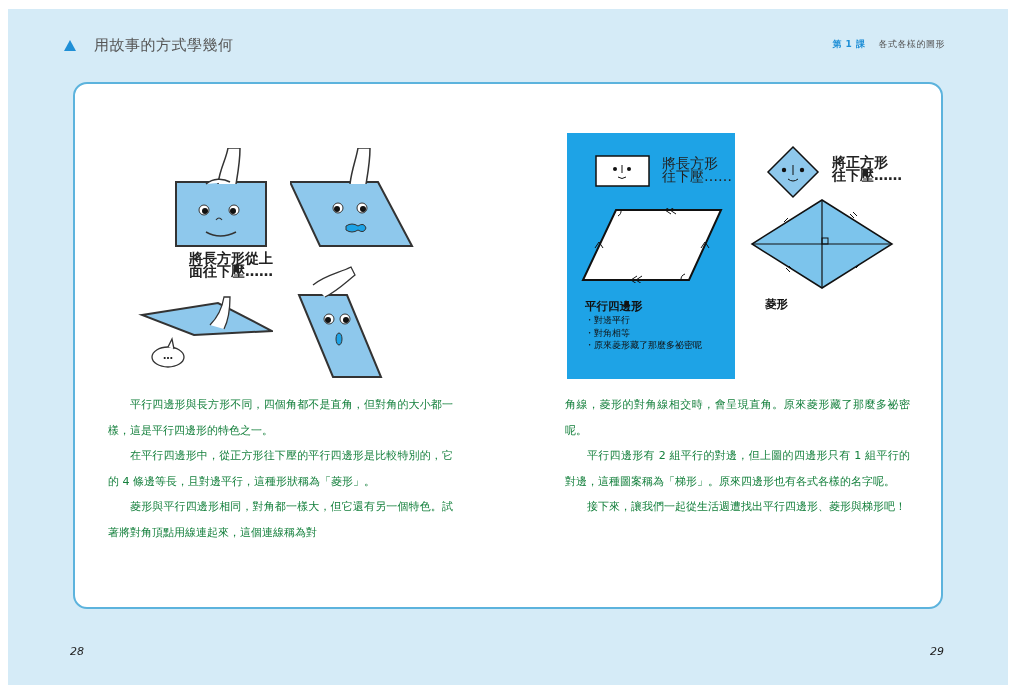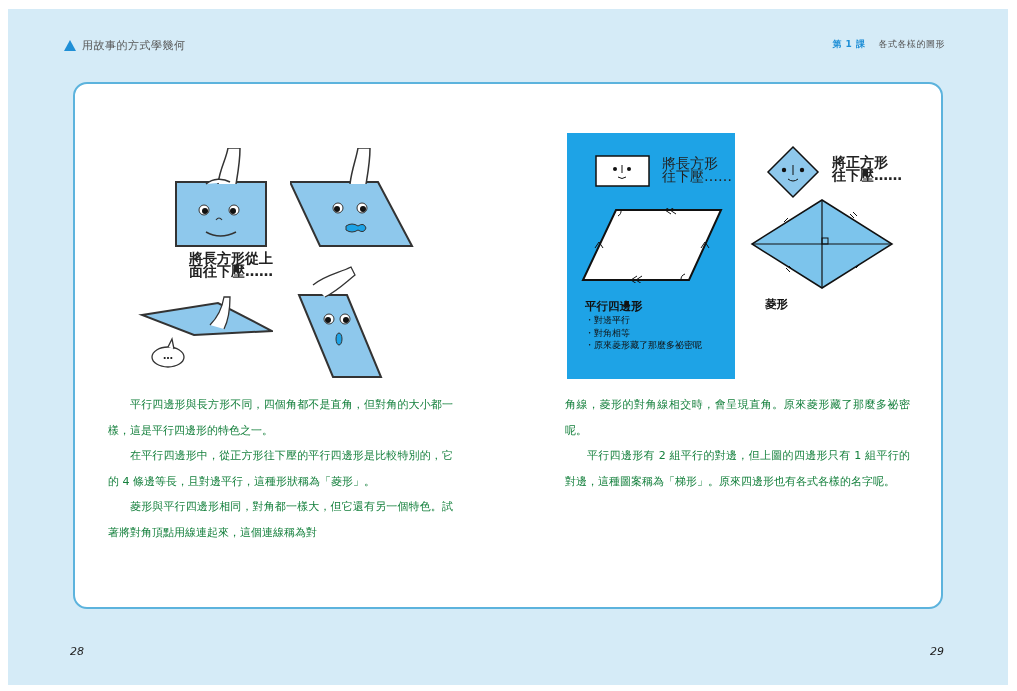--- a/index.html
+++ b/index.html
@@ -5,22 +5,22 @@
     * { box-sizing: border-box; margin: 0; padding: 0; }
     html, body { width: 1017px; height: 691px; background: #ffffff; overflow: hidden; }
     body { font-family: "DejaVu Sans", "Liberation Sans", sans-serif; position: relative; }
 
     .spread {
       position: absolute; left: 8px; top: 9px; width: 1000px; height: 676px;
       background: #d5ebf7;
     }
     .running-head-left {
       position: absolute; left: 64px; top: 38px; height: 14px;
-      display: flex; align-items: center; gap: 6px;
-      font-size: 11px; color: #555; letter-spacing: 0.5px;
+      display: flex; align-items: center; gap: 18px;
+      font-size: 15px; color: #555; letter-spacing: 0.5px;
     }
     .tri-icon { width: 0; height: 0; border-left: 6px solid transparent; border-right: 6px solid transparent; border-bottom: 11px solid #1f8fd6; }
     .running-head-right {
       position: absolute; right: 72px; top: 38px;
       font-size: 9px; color: #555; letter-spacing: 0.5px;
       display: flex; gap: 13px; align-items: center;
     }
     .running-head-right .lesson-num { color: #1f8fd6; font-weight: bold; }
 
     .content-panel {
@@ -176,16 +176,17 @@
   <path d="M34 24 L38 20" stroke="#111"></path>
   <path d="M106 70 L110 66" stroke="#111"></path>
 </svg>
 <div style="position:absolute;left:765px;top:297px">
   <div class="box-title">菱形</div>
 </div>
 
 <div class="body-text right-text">
   <p class="cont">角線，菱形的對角線相交時，會呈現直角。原來菱形藏了那麼多祕密呢。</p>
   <p>平行四邊形有 2 組平行的對邊，但上圖的四邊形只有 1 組平行的對邊，這種圖案稱為「梯形」。原來四邊形也有各式各樣的名字呢。</p>
+  <p>接下來，讓我們一起從生活週遭找出平行四邊形、菱形與梯形吧！</p>
 </div>
 
 <div class="page-num left">28</div>
 <div class="page-num right">29</div>
 
 </body></html>

